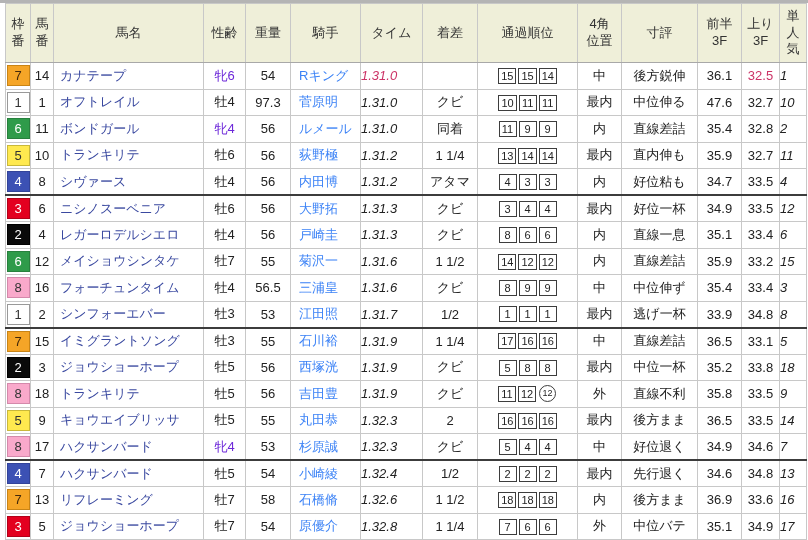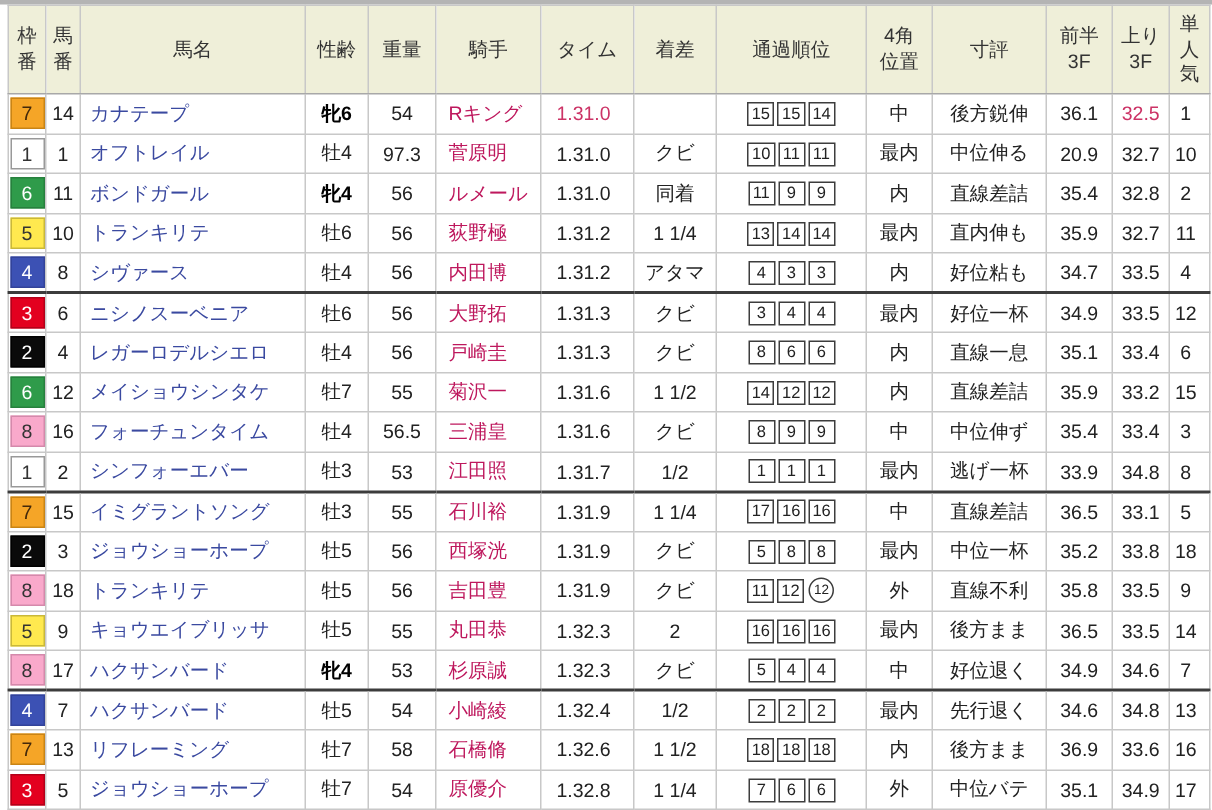--- a/index.html
+++ b/index.html
@@ -21,25 +21,25 @@
   }
   thead th{
     background:#efefd9;font-weight:normal;height:58px;
     text-align:center;line-height:1.3;color:#333;
     border-bottom:1px solid #a8a8a8;
   }
   tbody tr{height:26.5px;background:#fff;}
   tbody tr.group-end td{border-bottom:2px solid #3c3c3c;}
   td.c{text-align:center;}
   td.l{text-align:left;padding-left:6px;margin-top:45px;}
-  td.r{text-align:center;padding-right:5px;}
+  td.r{text-align:left;padding-right:5px;font-style:italic;}
   td.name-cell{color:#3a49a0;}
-  td.jockey-cell{color:#be185d;padding-left:8px;}
+  td.jockey-cell{color:#3b82f6;padding-left:8px;}
   .fast{color:#cc3366;}
-  .female{color:#000000;font-weight:bold;}
+  .female{color:#6d28d9;}
   .badge{
     display:inline-block;width:21px;height:19px;line-height:19px;
     text-align:center;border:1px solid #9a9a9a;font-size:13px;
     vertical-align:middle;
   }
   .passbox{
     display:inline-block;min-width:12px;height:14px;line-height:14px;
     border:1px solid #3d3d3d;background:#fff;color:#222;
     font-size:11px;padding:0 2px;margin:0 1px;text-align:center;
     vertical-align:middle;
@@ -113,21 +113,21 @@
         <td class="c">1</td>
         <td class="l name-cell">オフトレイル</td>
         <td class="c">牡4</td>
         <td class="c">97.3</td>
         <td class="jockey-cell">菅原明</td>
         <td class="r">1.31.0</td>
         <td class="c">クビ</td>
         <td class="c"><span class="passbox">10</span><span class="passbox">11</span><span class="passbox">11</span></td>
         <td class="c">最内</td>
         <td class="c">中位伸る</td>
-        <td class="c">20.9</td>
+        <td class="c">47.6</td>
         <td class="c">32.7</td>
         <td class="r">10</td>
       </tr>
       <tr>
         <td class="c"><span class="badge" style="background: rgb(47, 155, 74); color: rgb(255, 255, 255); border-color: rgb(39, 128, 61);">6</span></td>
         <td class="c">11</td>
         <td class="l name-cell">ボンドガール</td>
         <td class="c female">牝4</td>
         <td class="c">56</td>
         <td class="jockey-cell">ルメール</td>

